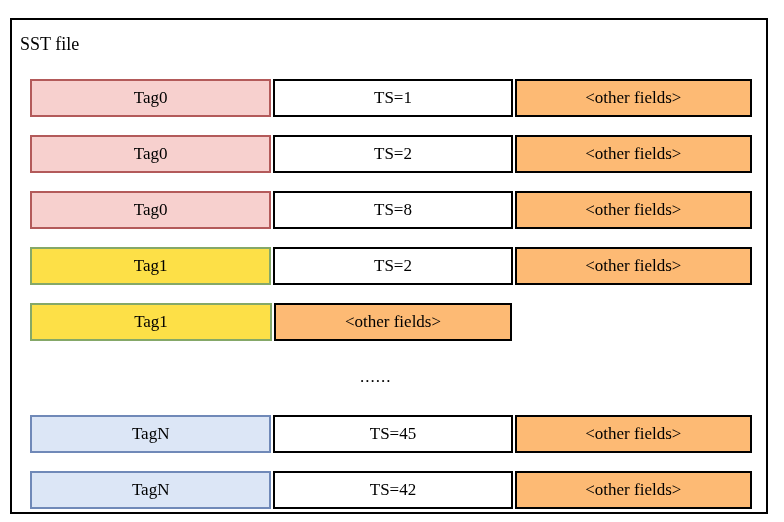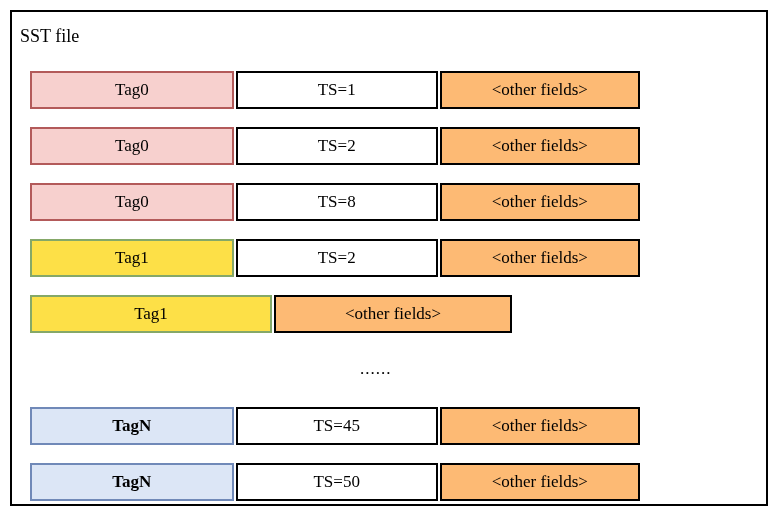--- a/index.html
+++ b/index.html
@@ -10,21 +10,21 @@
   body {
     width: 784px;
     height: 522px;
     font-family: "Liberation Serif", "DejaVu Serif", serif;
     overflow: hidden;
   }
 
   #sst-diagram {
     position: absolute;
     left: 10px;
-    top: 10px;
+    top: 18px;
     width: 758px;
     height: 496px;
     box-sizing: border-box;
     border: 2px solid #000000;
     background: #ffffff;
   }
 
   .panel-title {
     position: absolute;
     left: 8px;
@@ -40,21 +40,21 @@
     left: 18px;
     top: 59px;
     width: 722px;
   }
 
   .record-row {
     display: flex;
     align-items: stretch;
     height: 38px;
     margin-bottom: 18px;
-    width: 610px;
+    width: 722px;
   }
 
   .cell {
     box-sizing: border-box;
     display: flex;
     align-items: center;
     justify-content: center;
     font-size: 17px;
     color: #000000;
     white-space: nowrap;
@@ -83,21 +83,20 @@
     background: #f7d0ce;
     border-color: #b35a5a;
   }
   .tag-green {
     background: #fde047;
     border-color: #85a868;
   }
   .tag-blue {
     background: #dce6f6;
     border-color: #7089b8;
-    font-weight: bold;
   }
 
   .ellipsis-row {
     height: 38px;
     width: 722px;
     display: flex;
     align-items: center;
     justify-content: flex-start;
     margin-bottom: 18px;
   }
@@ -145,18 +144,18 @@
       <div class="ellipsis-row">
         <div class="ellipsis-dots">......</div>
       </div>
       <div class="record-row">
         <div class="cell cell-tag tag-blue">TagN</div>
         <div class="cell cell-ts">TS=45</div>
         <div class="cell cell-other">&lt;other fields&gt;</div>
       </div>
       <div class="record-row">
         <div class="cell cell-tag tag-blue">TagN</div>
-        <div class="cell cell-ts">TS=50</div>
+        <div class="cell cell-ts">TS=42</div>
         <div class="cell cell-other">&lt;other fields&gt;</div>
       </div>
     </div>
 
 </div>
 
 </body></html>

